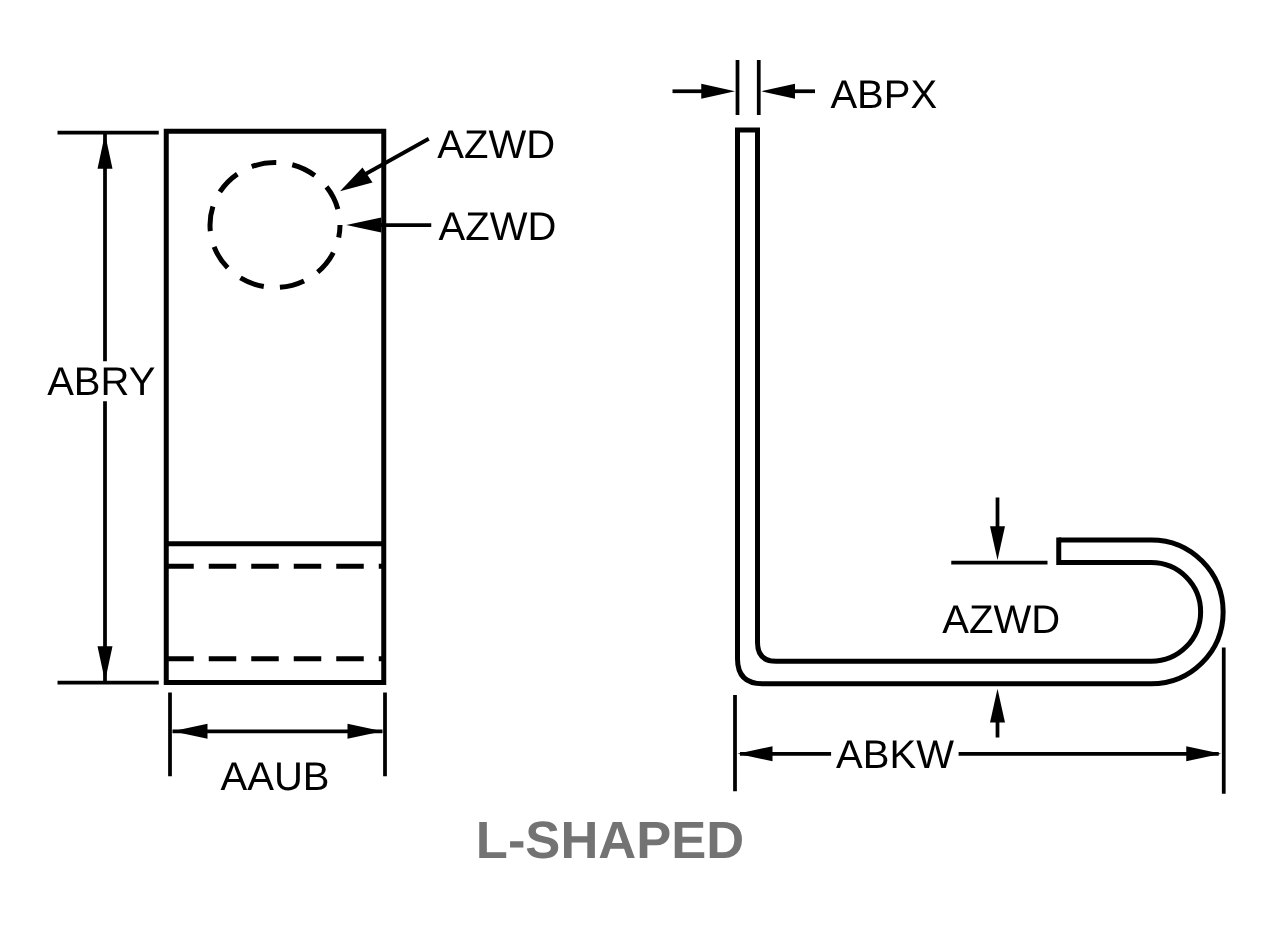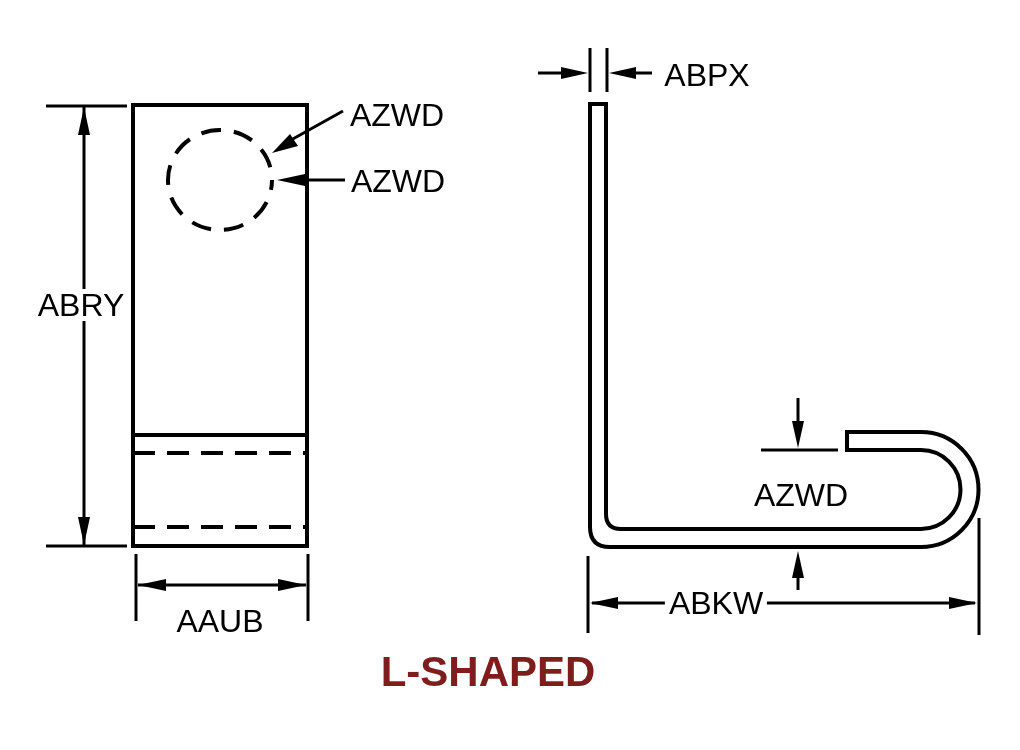--- a/index.html
+++ b/index.html
@@ -31,21 +31,21 @@
   .lbl-abpx { left: 707px; top: 75px;  }
   .lbl-azwd { left: 801px; top: 495px; }
   .lbl-abkw { left: 716px; top: 603px; }
   .lbl-title {
     position: absolute;
     left: 488px; top: 672px;
     transform: translate(-50%, -50%);
     font-weight: bold;
     font-size: 42px;
     line-height: 1;
-    color: #7f1d1d;
+    color: #737373;
     white-space: nowrap;
   }
 </style>
 </head>
 <body>
 
 <div id="drawing">
 
   <svg id="linework" width="1020" height="750" viewBox="0 0 1020 750" fill="none" stroke="#000000">
 

